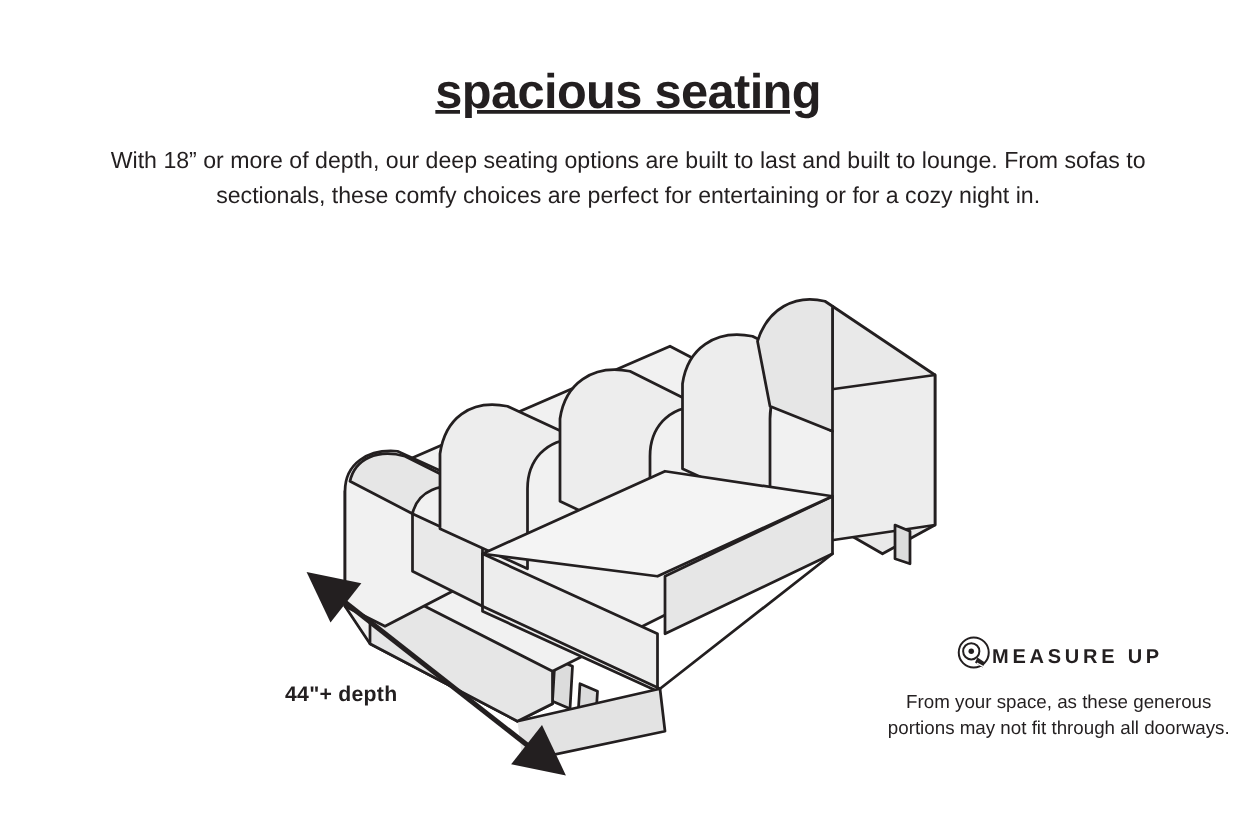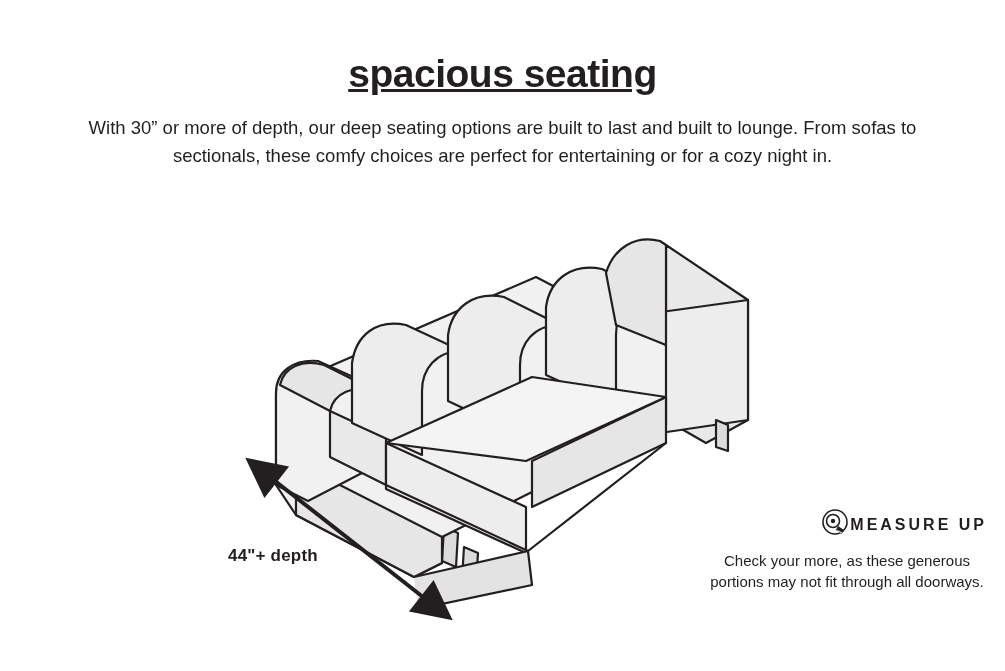--- a/index.html
+++ b/index.html
@@ -71,21 +71,21 @@
   .measure-block {
     position: absolute;
     right: 18px;
     top: 508px;
     width: 280px;
     text-align: center;
   }
   .measure-head {
     display: flex;
     align-items: center;
-    justify-content: flex-end;
+    justify-content: center;
     margin-bottom: 8px;
   }
   .measure-title {
     font-size: 16px;
     font-weight: bold;
     letter-spacing: 3px;
     color: #231f20;
   }
   .measure-note {
     font-size: 15px;
@@ -93,21 +93,21 @@
     color: #231f20;
   }
 </style>
 </head>
 <body>
 
 <div class="page">
 
   <div class="headline">spacious seating</div>
 
-  <div class="subcopy">With 30” or more of depth, our deep seating options are built to last and built to lounge. From sofas to sectionals, these comfy choices are perfect for entertaining or for a cozy night in.</div>
+  <div class="subcopy">With 18” or more of depth, our deep seating options are built to last and built to lounge. From sofas to sectionals, these comfy choices are perfect for entertaining or for a cozy night in.</div>
 
   <div class="sofa-wrap">
     <svg width="540" height="420" viewBox="0 0 540 420">
       <g fill="#f1f1f1" stroke="#231f20" stroke-width="2.2" stroke-linejoin="round" stroke-linecap="round">
 
         <path d="M430 60 L512 115 L512 235 L470 258 L430 235 Z" fill="#e9e9e9"></path>
 
         <path d="M418 128 L512 115 L512 235 L424 248 Z" fill="#ededed"></path>
 
         <path d="M480 235 L492 240 L492 266 L480 262 Z" fill="#dcdcdc"></path>
@@ -165,16 +165,16 @@
         <svg width="30" height="30" viewBox="0 0 30 30">
           <circle cx="15" cy="14" r="12" fill="none" stroke="#231f20" stroke-width="1.6"></circle>
           <circle cx="13" cy="13" r="6.5" fill="none" stroke="#231f20" stroke-width="1.6"></circle>
           <circle cx="13" cy="13" r="2.2" fill="#231f20"></circle>
           <path d="M18 18 L24 22 L22 26 L16 22 Z" fill="#231f20"></path>
           <path d="M17.5 22.5 L23 25.5" stroke="#ffffff" stroke-width="1"></path>
         </svg>
       </span>
       <span class="measure-title">MEASURE UP</span>
     </div>
-    <div class="measure-note">Check your more, as these generous portions may not fit through all doorways.</div>
+    <div class="measure-note">From your space, as these generous portions may not fit through all doorways.</div>
   </div>
 
 </div>
 
 </body></html>

